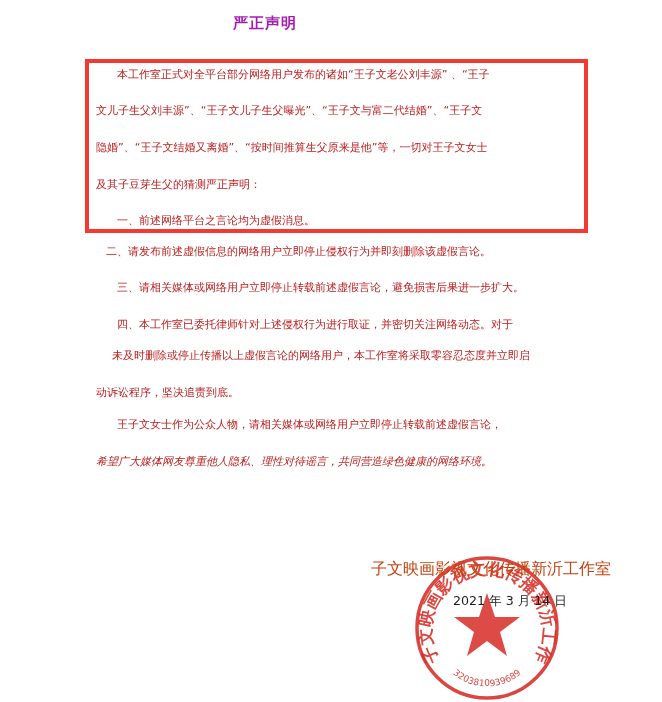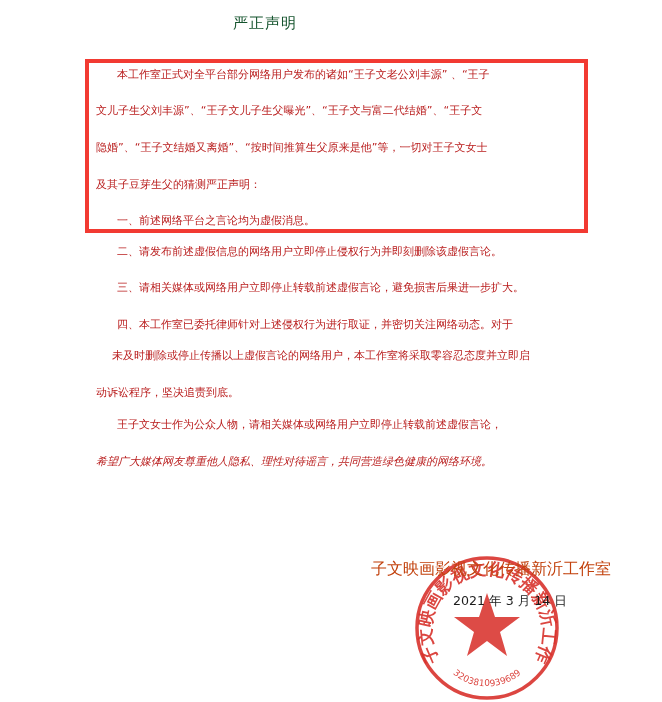--- a/index.html
+++ b/index.html
@@ -2,21 +2,21 @@
 <html><head>
 <meta charset="utf-8">
 <style>
   html, body { margin: 0; padding: 0; }
   body {
     width: 662px; height: 702px; background: #ffffff; position: relative; overflow: hidden;
     font-family: "DejaVu Sans", "Liberation Sans", sans-serif; color: #1a1a1a;
   }
   .title {
     position: absolute; left: 0; width: 530px; top: 14px; text-align: center;
-    font-size: 15px; font-weight: normal; letter-spacing: 1px; color: #14532d;
+    font-size: 15px; font-weight: bold; letter-spacing: 1px; color: #a21caf;
   }
   .redbox {
     position: absolute; left: 85px; top: 59px; width: 495px; height: 166px;
     border: 4px solid #f23a32; box-sizing: content-box;
   }
   .line {
     position: absolute; font-size: 11px; line-height: 16px; white-space: nowrap; color: #b91c1c;
   }
   .stamp {
     position: absolute; left: 412px; top: 553px; width: 150px; height: 150px;
@@ -34,21 +34,21 @@
 <div class="title">严正声明</div>
 
 <div class="redbox"></div>
 
 <div class="line" style="left:117px; top:67px;">本工作室正式对全平台部分网络用户发布的诸如“王子文老公刘丰源” 、“王子</div>
 <div class="line" style="left:96px;  top:103px;">文儿子生父刘丰源”、“王子文儿子生父曝光”、“王子文与富二代结婚”、“王子文</div>
 <div class="line" style="left:96px;  top:140px;">隐婚”、“王子文结婚又离婚”、“按时间推算生父原来是他”等，一切对王子文女士</div>
 <div class="line" style="left:96px;  top:177px;">及其子豆芽生父的猜测严正声明：</div>
 <div class="line" style="left:117px; top:213px;">一、前述网络平台之言论均为虚假消息。</div>
 
-<div class="line" style="left:117px; top:244px;">二、请发布前述虚假信息的网络用户立即停止侵权行为并即刻删除该虚假言论。</div>
+<div class="line" style="left:106px; top:244px;">二、请发布前述虚假信息的网络用户立即停止侵权行为并即刻删除该虚假言论。</div>
 <div class="line" style="left:117px; top:280px;">三、请相关媒体或网络用户立即停止转载前述虚假言论，避免损害后果进一步扩大。</div>
 <div class="line" style="left:117px; top:317px;">四、本工作室已委托律师针对上述侵权行为进行取证，并密切关注网络动态。对于</div>
 <div class="line" style="left:112px;  top:348px;">未及时删除或停止传播以上虚假言论的网络用户，本工作室将采取零容忍态度并立即启</div>
 <div class="line" style="left:96px;  top:385px;">动诉讼程序，坚决追责到底。</div>
 <div class="line" style="left:117px; top:417px;">王子文女士作为公众人物，请相关媒体或网络用户立即停止转载前述虚假言论，</div>
 <div class="line" style="left:96px;  top:454px;font-style:italic;">希望广大媒体网友尊重他人隐私、理性对待谣言，共同营造绿色健康的网络环境。</div>
 
 <svg class="stamp" viewBox="0 0 150 150">
   <defs>
     <path id="ringPath" d="M 28 108 A 56 56 0 1 1 122 108"></path>

